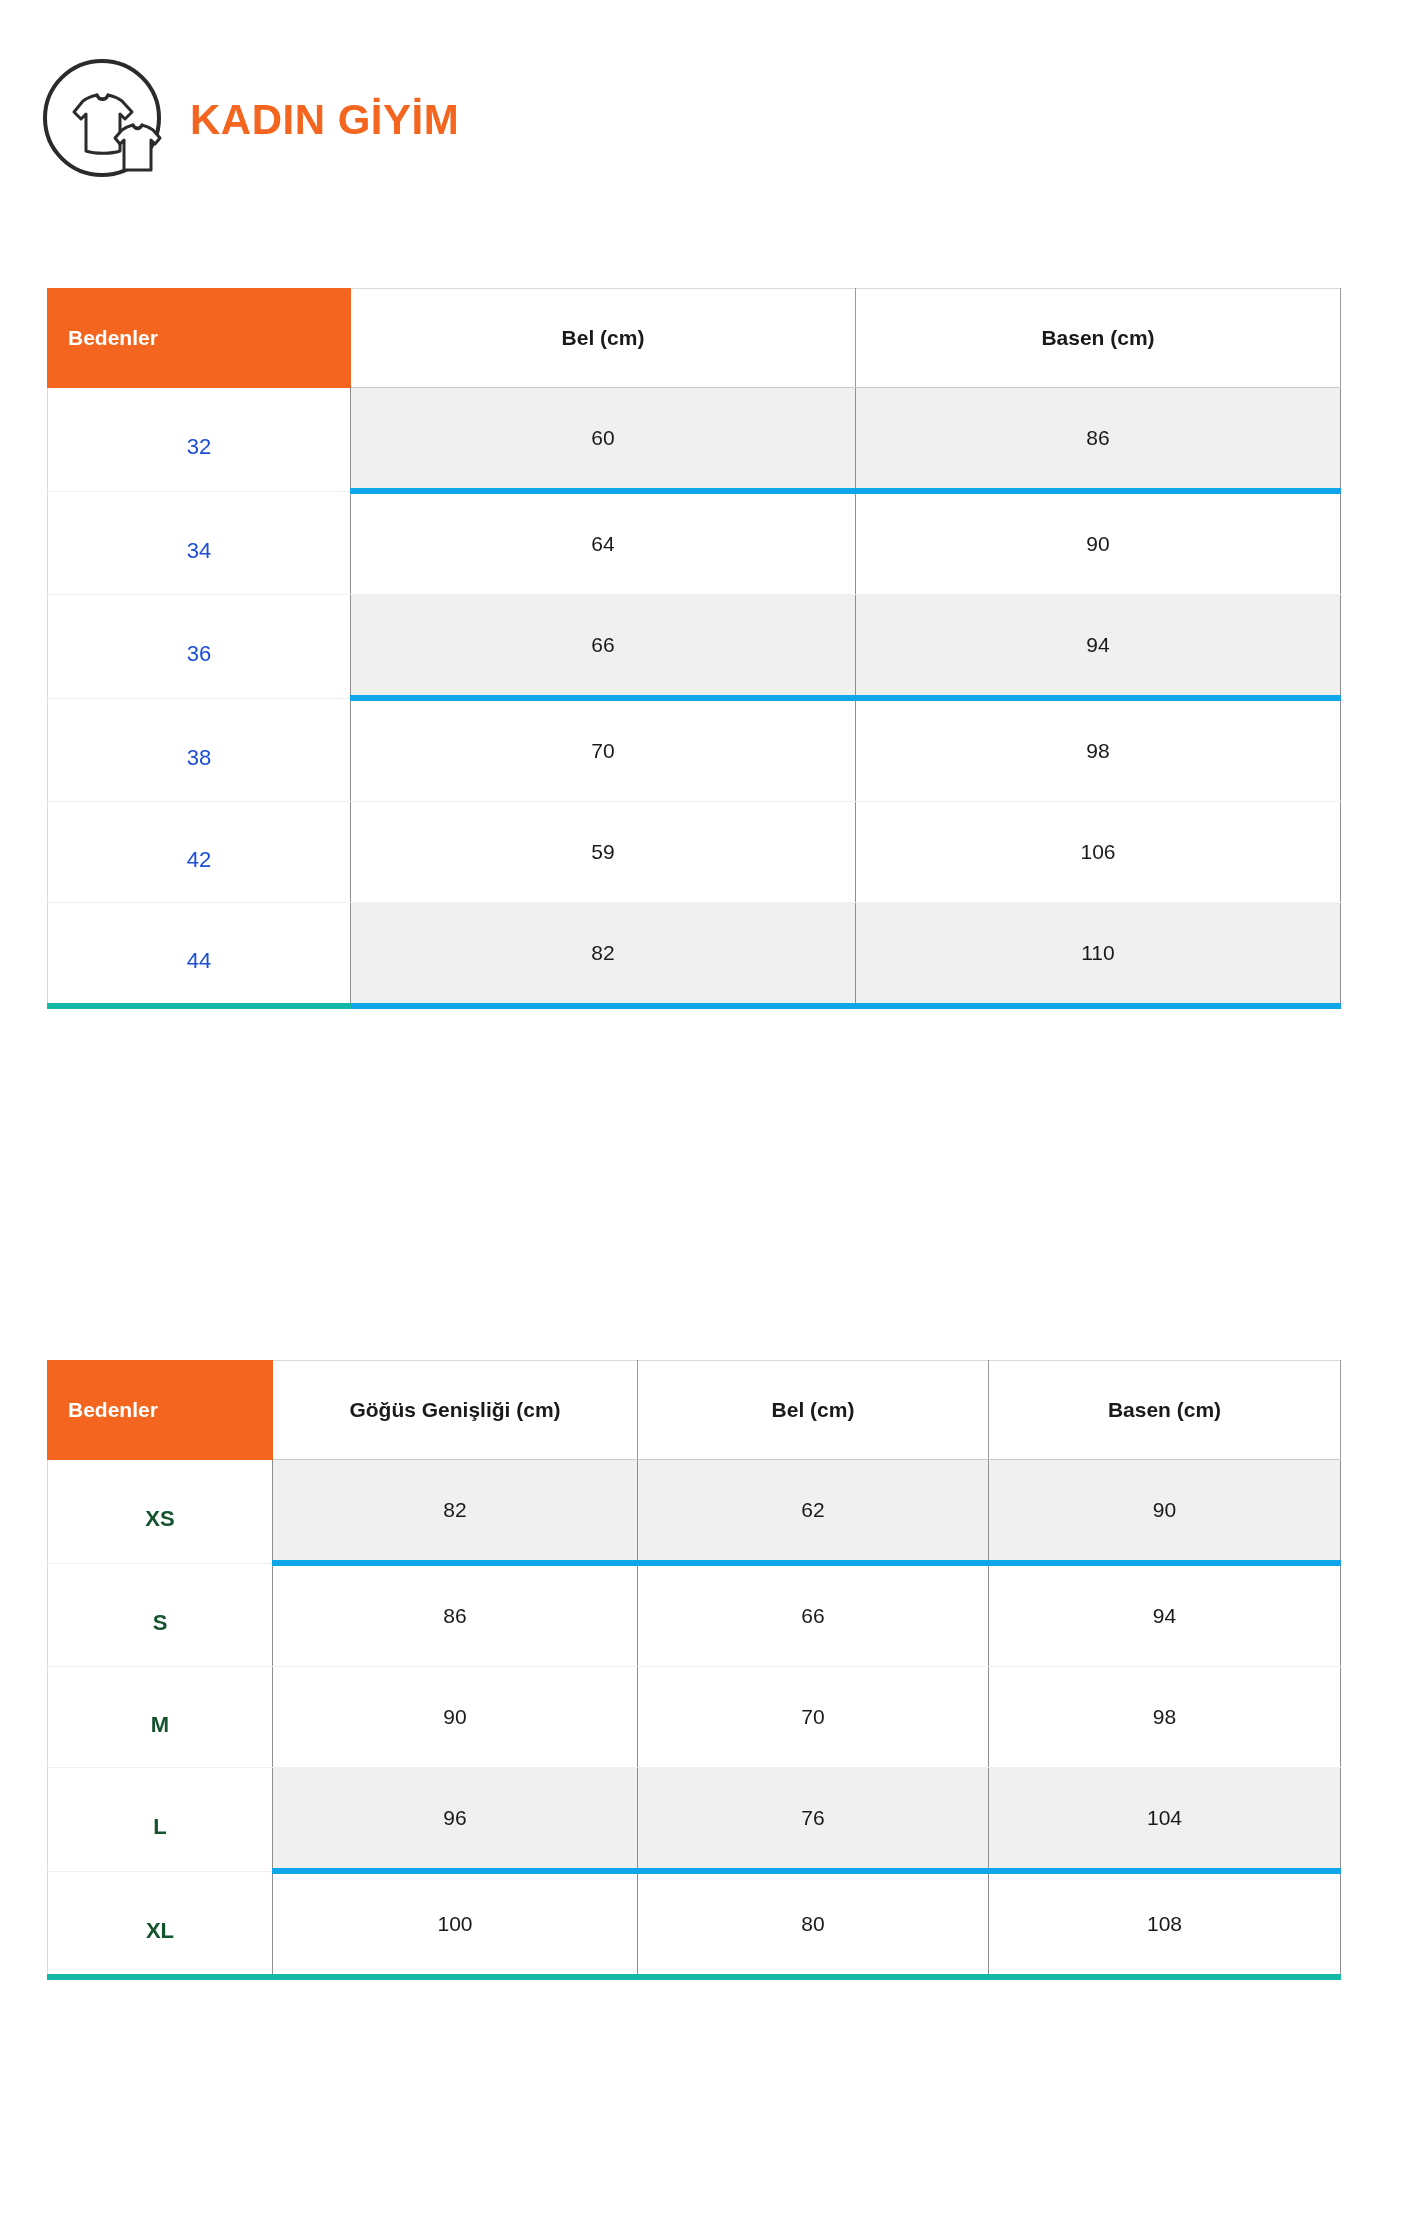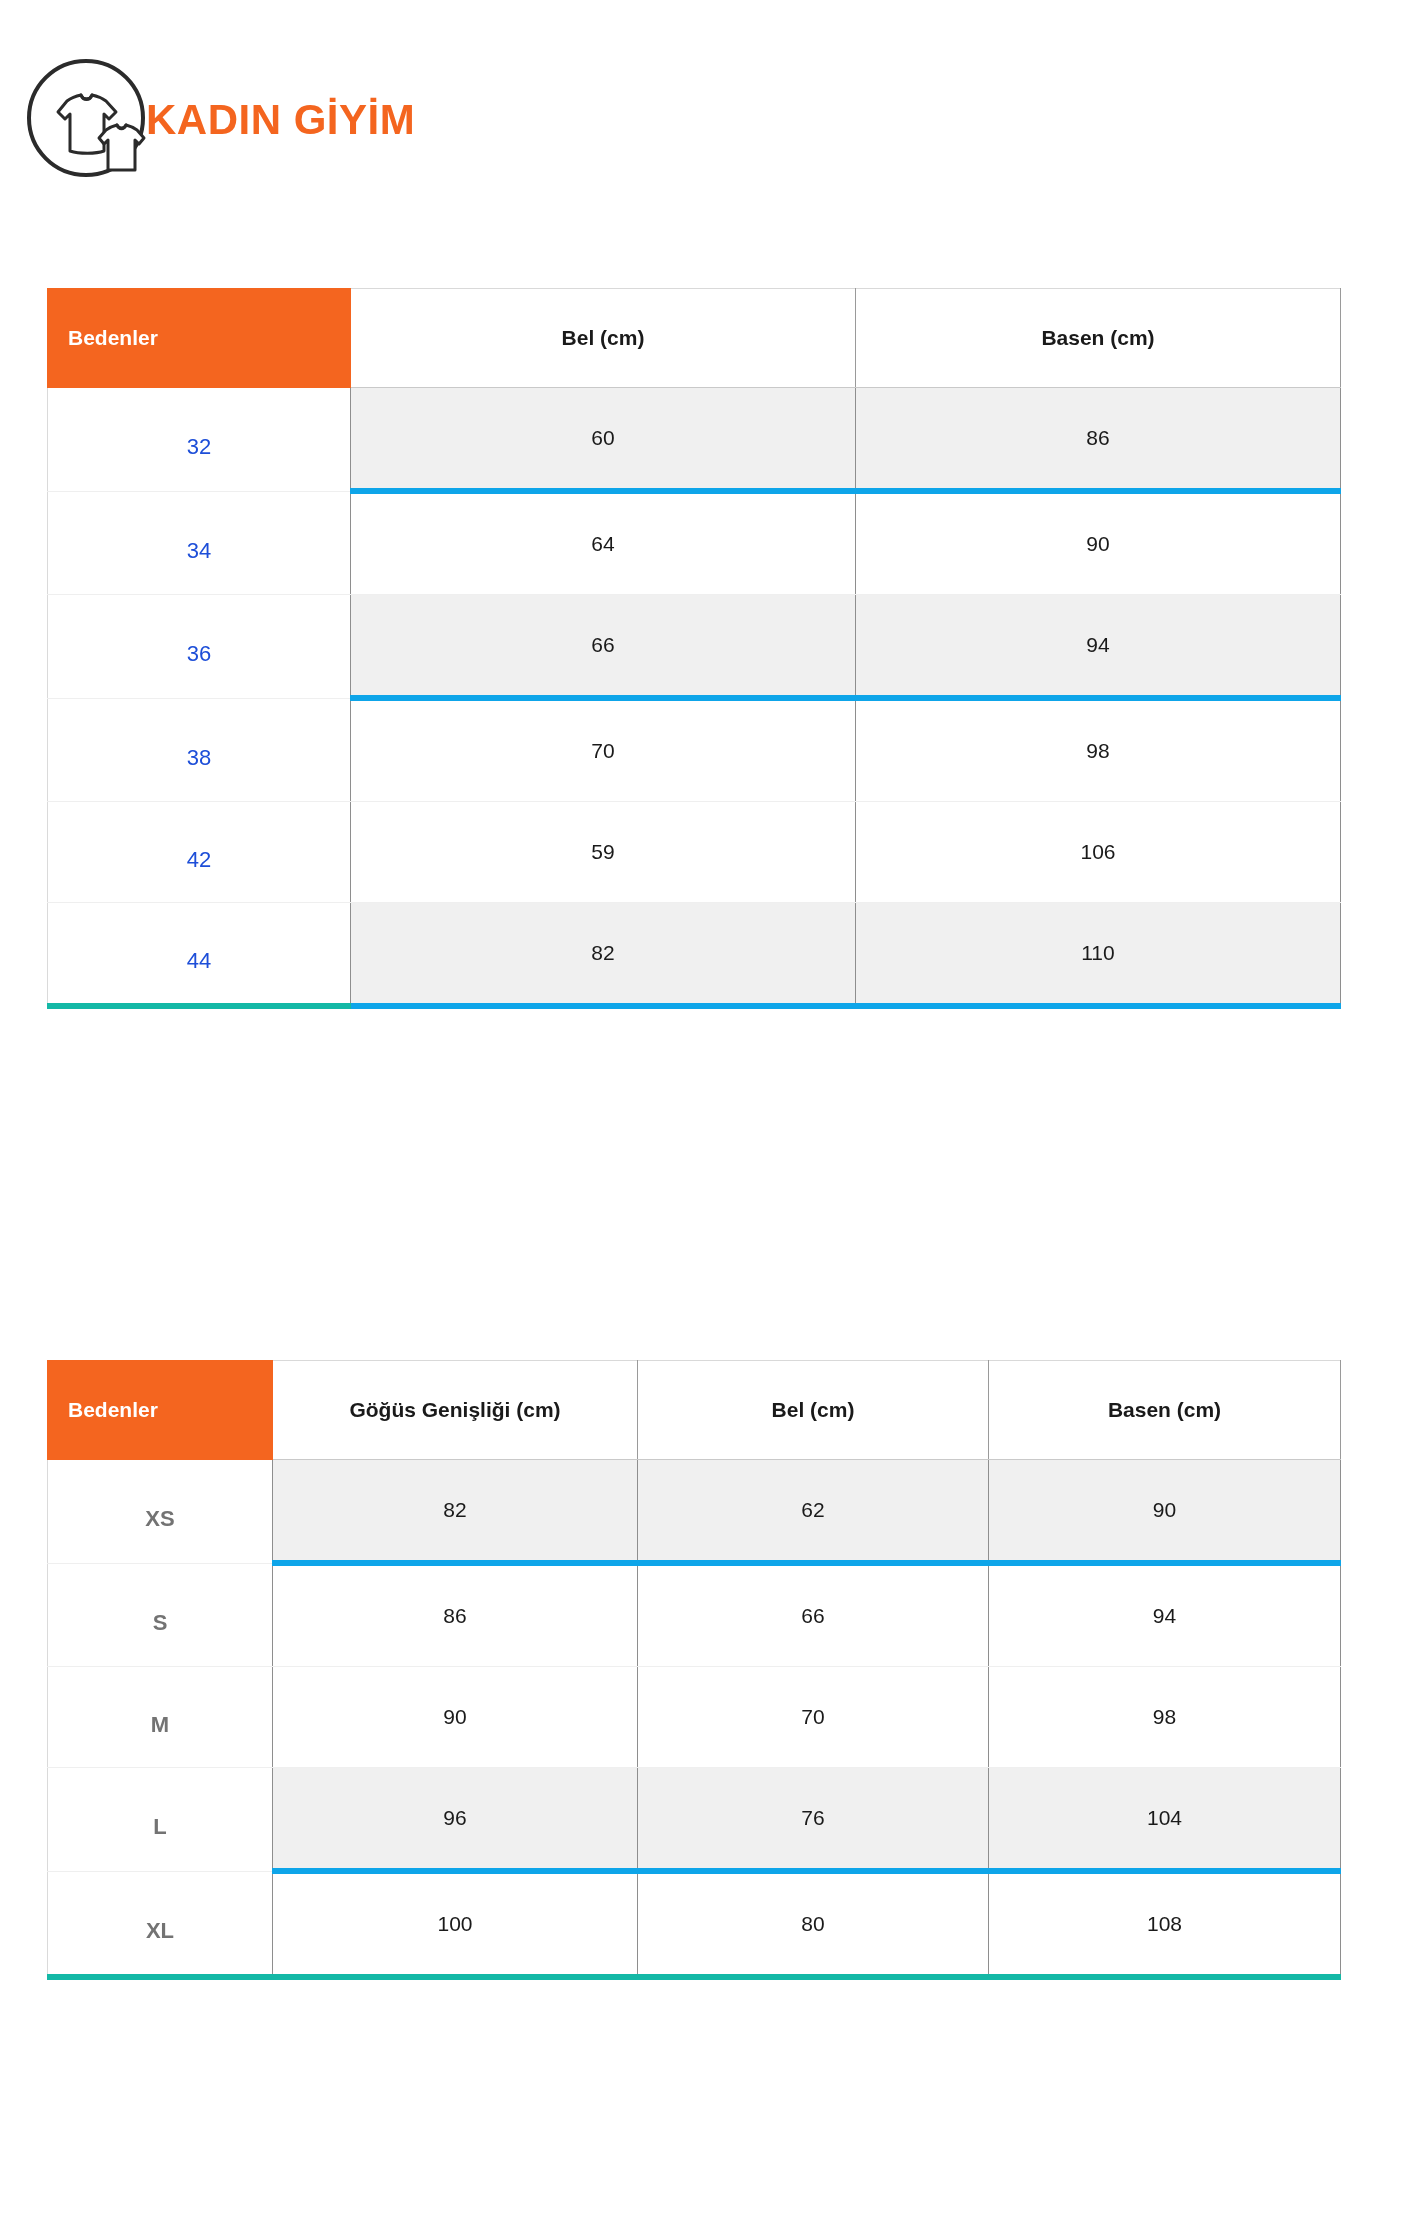--- a/index.html
+++ b/index.html
@@ -12,24 +12,25 @@
     height: 2215px;
     font-family: "Liberation Sans", sans-serif;
     color: #1a1a1a;
     overflow: hidden;
     position: relative;
   }
 
   
   .page-header {
     position: absolute;
-    left: 26px;
+    left: 42px;
     top: 58px;
     display: flex;
     align-items: center;
+    gap: 28px;
   }
   .brand-icon {
     width: 120px;
     height: 120px;
     flex: 0 0 120px;
     display: block;
   }
   .page-title {
     font-size: 42px;
     font-weight: bold;
@@ -113,21 +114,21 @@
     padding-top: 24px;
     box-sizing: border-box;
   }
   #table-women-bottoms tbody td.size-cell {
     font-size: 22px;
     color: #1d4ed8;
   }
   #table-women-tops tbody td.size-cell {
     font-size: 22px;
     font-weight: bold;
-    color: #737373;
+    color: #14532d;
   }
   .size-table tbody tr:last-child td {
     border-bottom: 6px solid #14b8a6;
   }
 </style>
 </head>
 <body>
 
 <div class="page-header">
 

